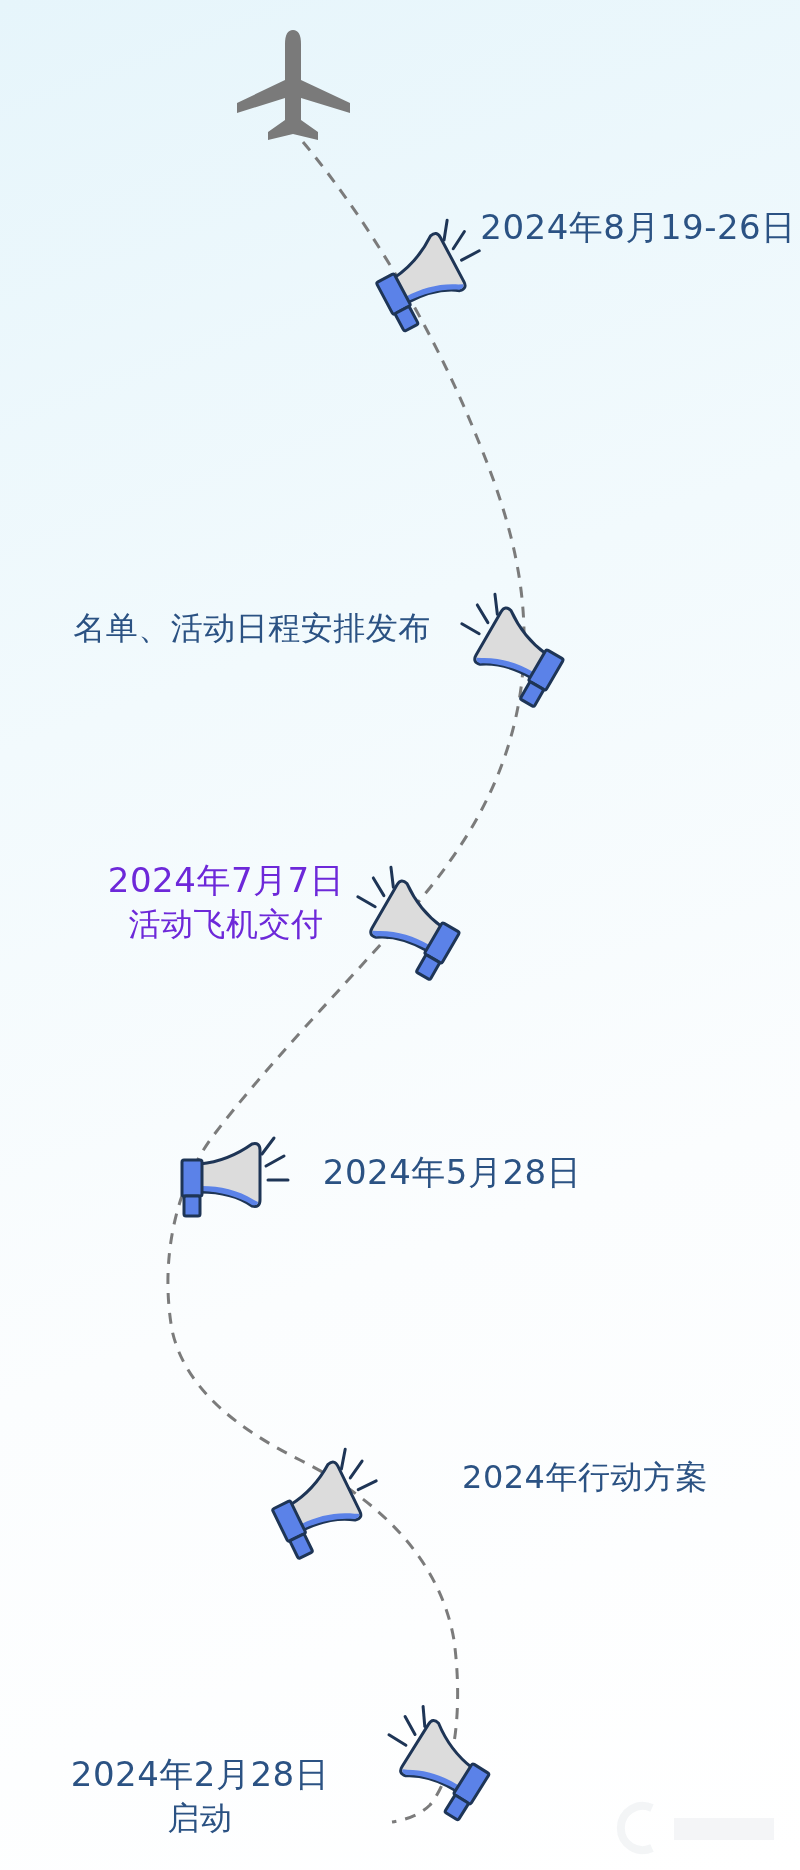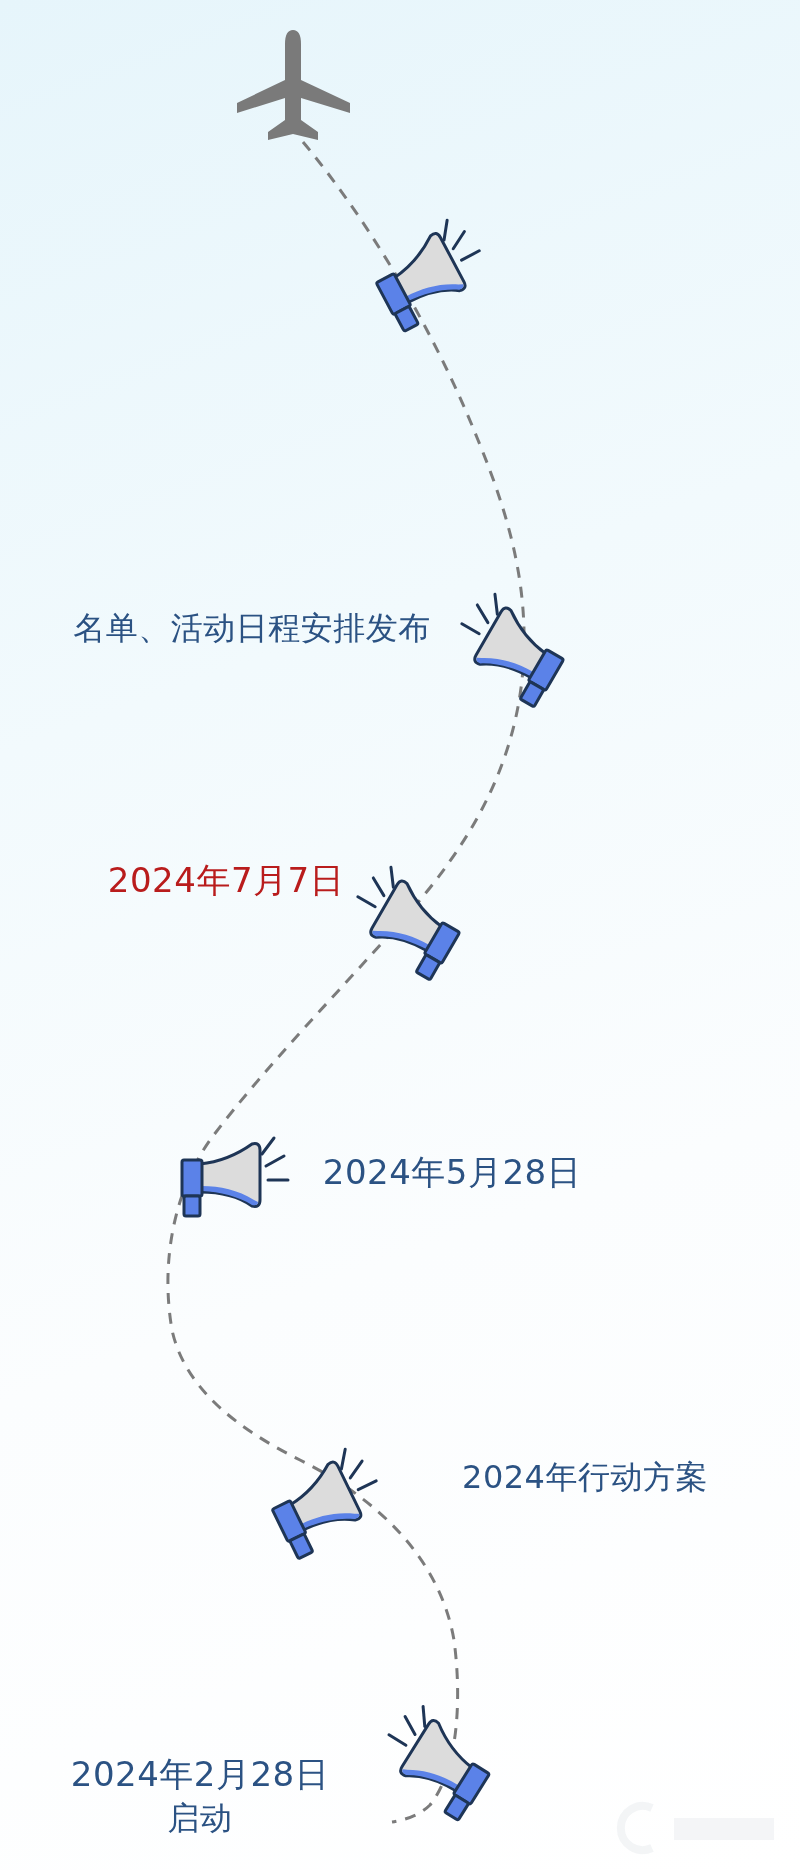--- a/index.html
+++ b/index.html
@@ -9,21 +9,21 @@
     font-family: "DejaVu Sans", "Liberation Sans", sans-serif;
   }
   #scene { position:absolute; left:0; top:0; width:800px; height:1870px; }
   .label {
     position:absolute; transform:translateX(-50%);
     text-align:center; white-space:nowrap; color:#2b5283;
     font-weight:500; letter-spacing:0.5px;
   }
   .label .l1 { display:block; font-size:34px; line-height:44px; }
   .label .l2 { display:block; font-size:32px; line-height:44px; }
-  .label.red { color:#b91c1c; }
+  .label.red { color:#6d28d9; }
   .watermark {
     position:absolute; right:18px; bottom:12px; width:170px; height:60px;
     opacity:0.9;
   }
 </style>
 </head>
 <body>
 
 <svg id="scene" viewBox="0 0 800 1870" xmlns="http://www.w3.org/2000/svg">
   <defs>
@@ -65,28 +65,30 @@
 
   <use href="#mega" transform="translate(420,280) rotate(-28)"></use>
   <use href="#mega" transform="translate(520,655) scale(-1,1) rotate(-30)"></use>
   <use href="#mega" transform="translate(416,928) scale(-1,1) rotate(-30)"></use>
   <use href="#mega" transform="translate(222,1178)"></use>
   <use href="#mega" transform="translate(316,1508) rotate(-26)"></use>
   <use href="#mega" transform="translate(446,1768) scale(-1,1) rotate(-32)"></use>
 </svg>
 
 <div class="label" style="left:638px; top:205px;">
+  <span class="l1">2024年8月19-26日</span>
 </div>
 
 <div class="label" style="left:252px; top:606px;">
   <span class="l2">名单、活动日程安排发布</span>
 </div>
 
 <div class="label red" style="left:226px; top:858px;">
   <span class="l1">2024年7月7日</span>
+  <span class="l2">活动飞机交付</span>
 </div>
 
 <div class="label" style="left:452px; top:1150px;">
   <span class="l1">2024年5月28日</span>
 </div>
 
 <div class="label" style="left:585px; top:1455px;">
   <span class="l2">2024年行动方案</span>
 </div>
 

